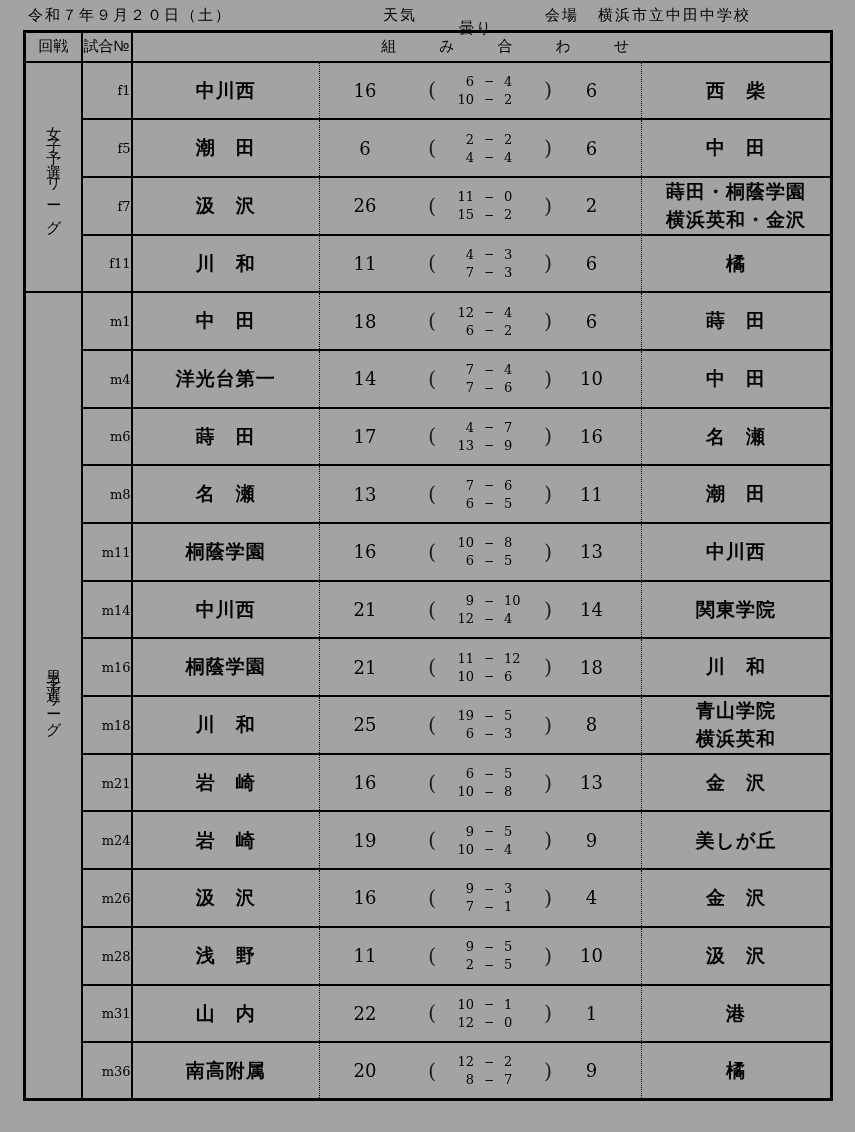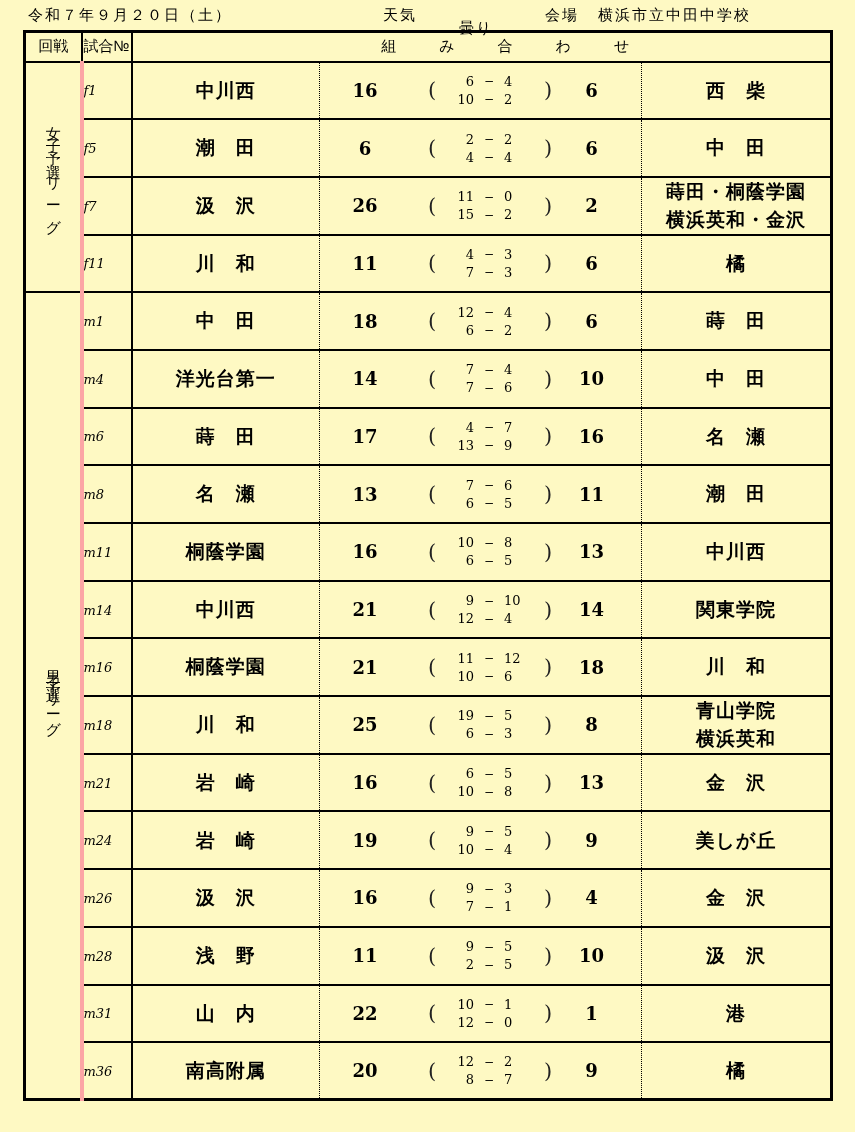--- a/index.html
+++ b/index.html
@@ -8,21 +8,21 @@
     background: #ffffff;
     width: 855px;
     height: 1132px;
     font-family: "Liberation Sans", sans-serif;
     color: #000;
   }
   .page {
     position: relative;
     width: 855px;
     height: 1132px;
-    background: #fef9c3;
+    background: #a3a3a3;
     overflow: hidden;
   }
   
   .page-header {
     position: absolute;
     top: 4px;
     left: 0;
     width: 100%;
     height: 24px;
     font-size: 15px;
@@ -57,21 +57,21 @@
     font-family: "Liberation Sans", sans-serif;
     text-align: center;
     vertical-align: middle;
     margin-top: 32px;
   }
   th.th-matchup { letter-spacing: 14px; text-indent: 14px; padding-left: 48px; }
 
   td { border-top: 2px solid #000; border-bottom: 2px solid #000; vertical-align: middle; }
 
   td.round-cell   { border-left: 3px solid #000; border-right: 2px solid #000; text-align: center; }
-  td.no-cell      { border-left: 4px solid #fca5a5; border-right: 2px solid #000; text-align: left; font-style: italic; }
+  td.no-cell      { border-left: 2px solid #fca5a5; border-right: 2px solid #000; text-align: right; }
   td.team1-cell   { border-left: 2px solid #000; border-right: 1px dotted #000; text-align: center; }
   td.middle-cell  { border-left: 1px dotted #000; border-right: 1px dotted #000; }
   td.team2-cell   { border-left: 1px dotted #000; border-right: 3px solid #000; text-align: center; }
 
   .vertical-text {
     writing-mode: vertical-rl;
     text-orientation: mixed;
     font-family: "DejaVu Serif", serif;
     font-size: 15px;
     margin: 0 auto;
@@ -94,21 +94,21 @@
   }
   .middle-flex {
     display: flex;
     align-items: center;
     height: 100%;
     width: 100%;
   }
   .score {
     font-family: "DejaVu Serif", serif;
     font-size: 18px;
-    font-weight: bold;
+    font-weight: normal;
   }
   .score1 { width: 90px; text-align: center; }
   .score2 { flex: 1; text-align: center; margin-right: 14px; }
   .paren {
     font-family: "DejaVu Serif", serif;
     font-size: 21px;
     font-weight: normal;
     color: #222;
     width: 16px;
     text-align: center;

